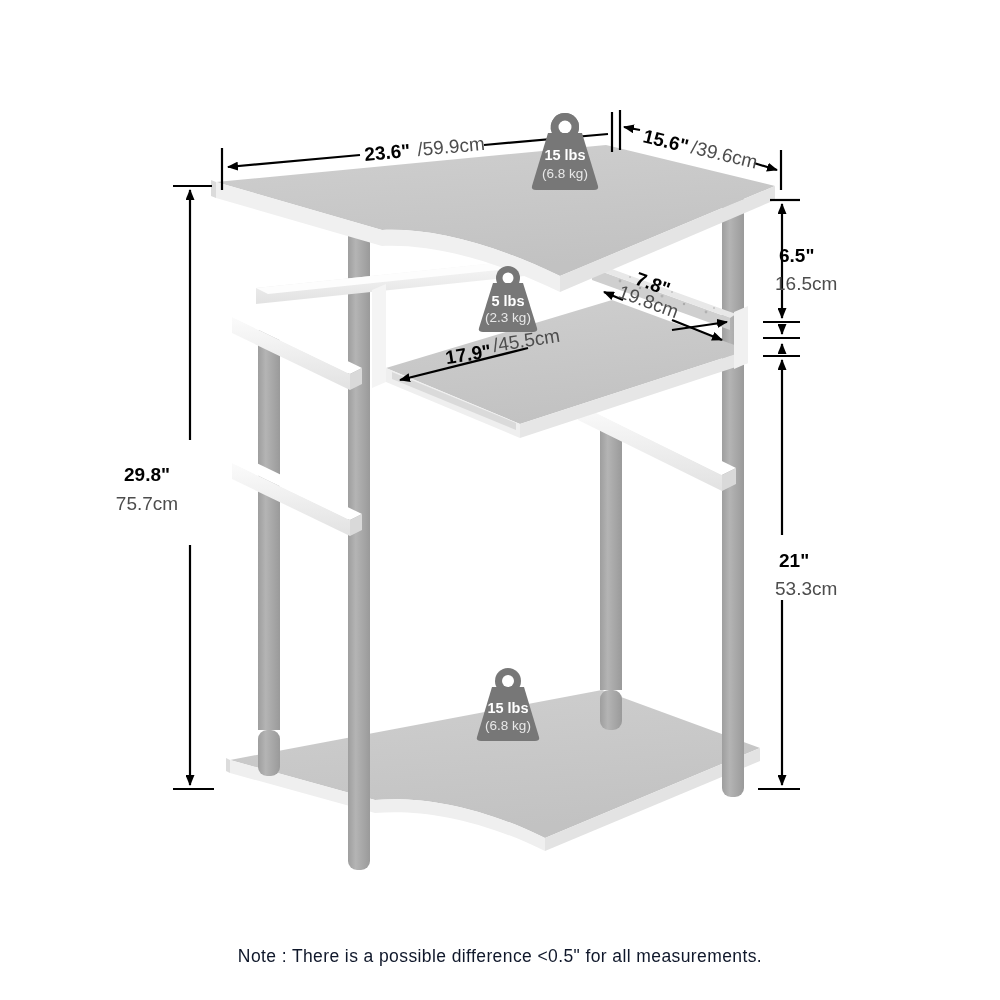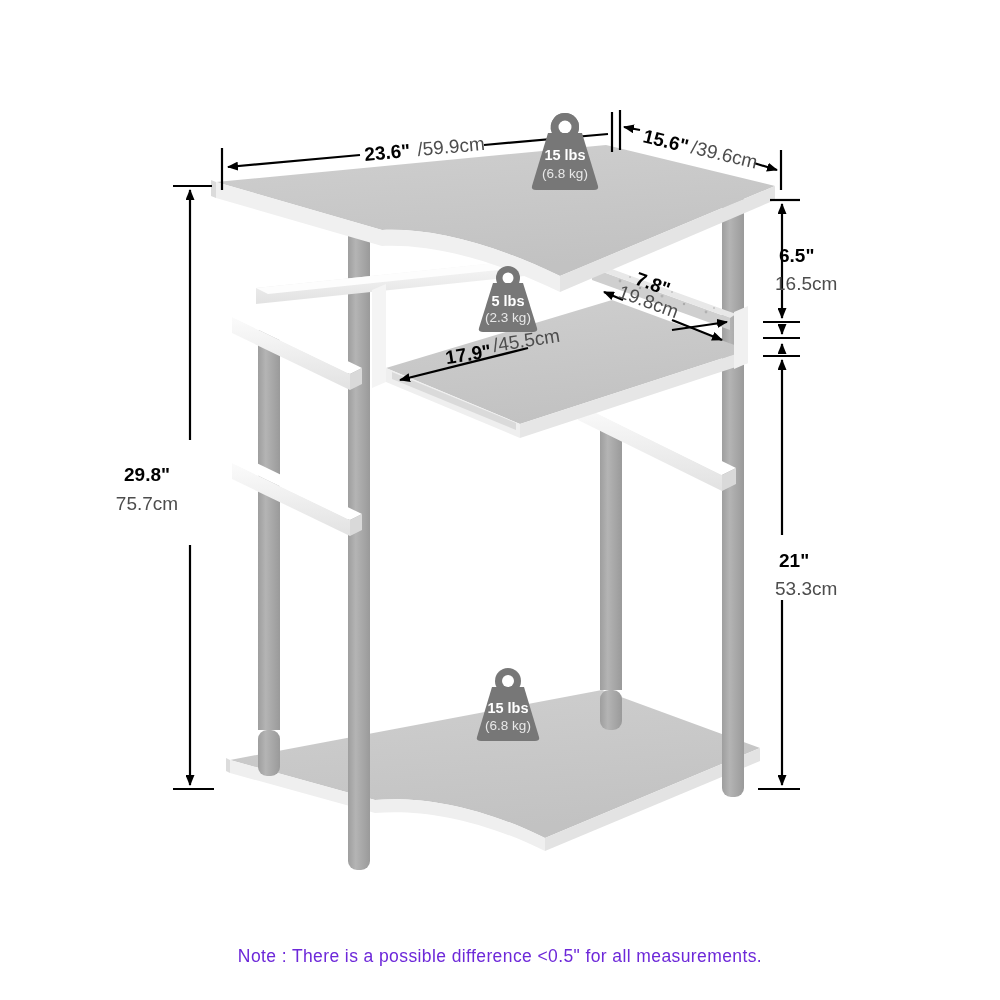--- a/index.html
+++ b/index.html
@@ -23,21 +23,21 @@
     left: 0;
     top: 0;
   }
   .note {
     position: absolute;
     left: 0;
     top: 946px;
     width: 1000px;
     text-align: center;
     font-size: 17.5px;
-    color: #6d28d9;
+    color: #0f172a;
     letter-spacing: 0.4px;
     font-family: "Liberation Sans", sans-serif;
   }
   text { font-family: "Liberation Sans", sans-serif; }
   .dim-in {
     font-weight: bold;
     font-size: 19px;
     fill: #000000;
   }
   .dim-cm {

